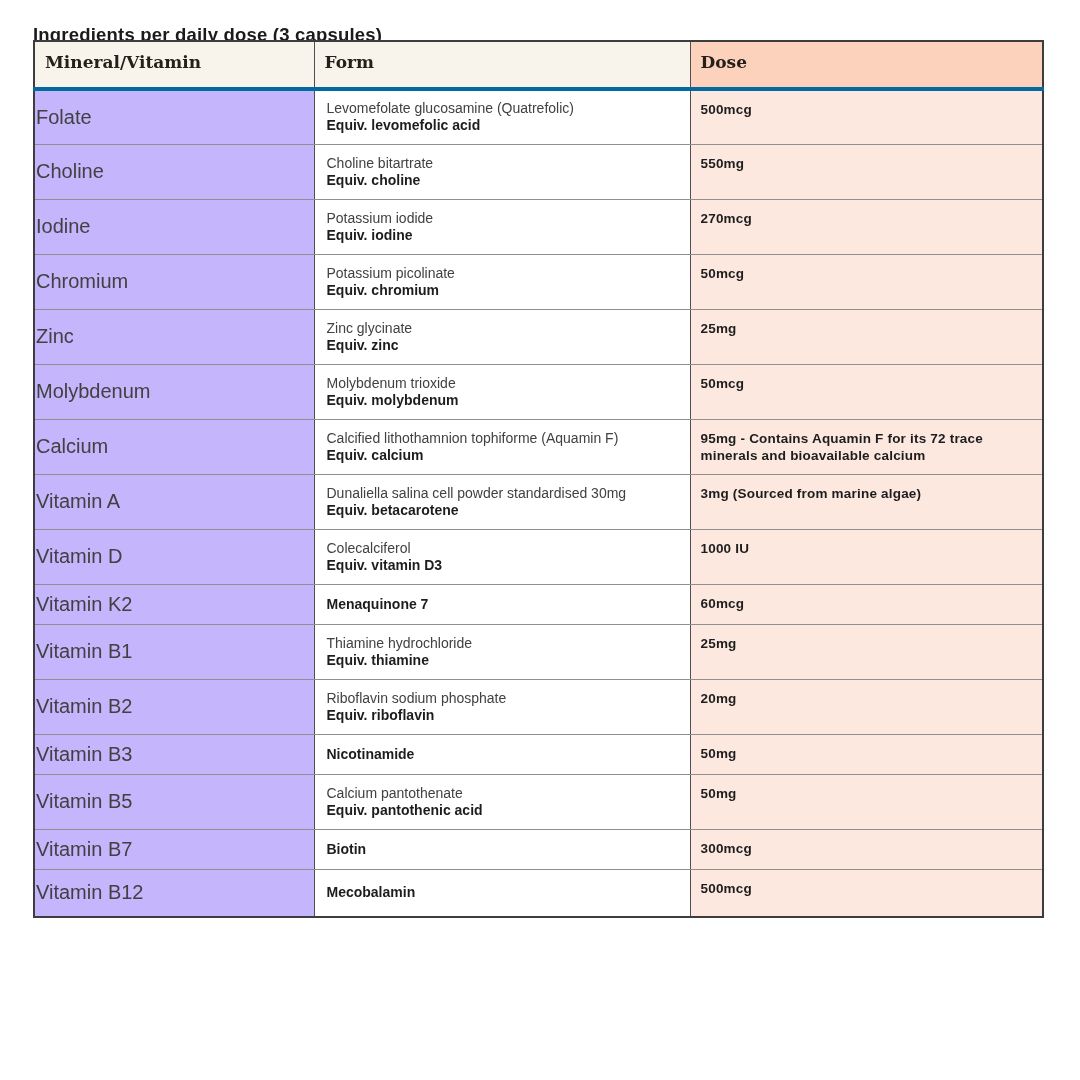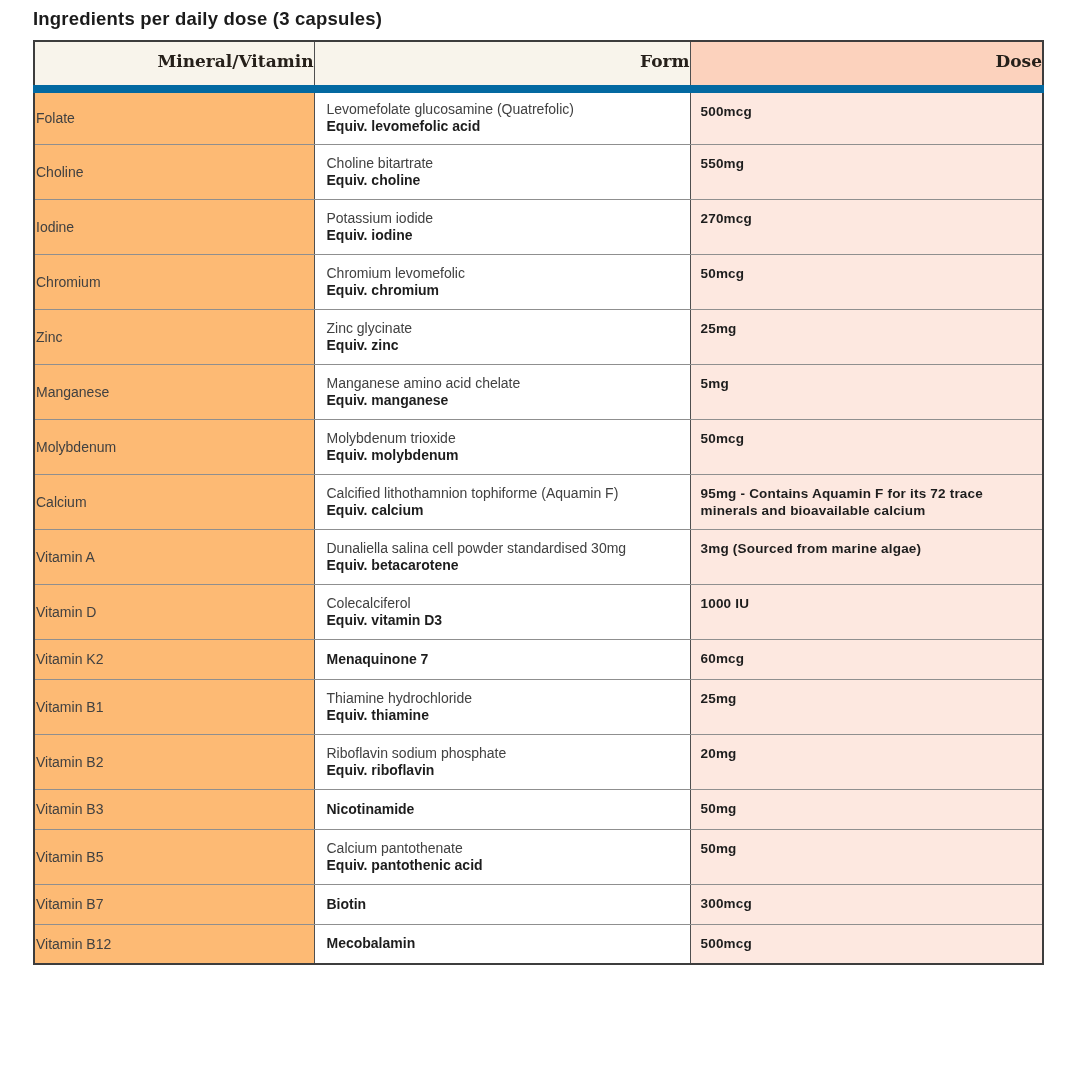--- a/index.html
+++ b/index.html
@@ -13,21 +13,21 @@
   }
   .page {
     position: relative;
     width: 1080px;
     height: 1080px;
     background: #ffffff;
   }
   .title {
     position: absolute;
     left: 33px;
-    top: 8px;
+    top: 24px;
     font-size: 18.5px;
     font-weight: 800;
     letter-spacing: 0.2px;
     color: #1b1b1b;
     font-family: "Liberation Sans", "DejaVu Sans", sans-serif;
   }
   table.ingredients {
     position: absolute;
     left: 33px;
     top: 40px;
@@ -41,36 +41,36 @@
   col.c3 { width: 353px; }
   th, td {
     border-left: 1px solid #4f4f4f;
     border-right: 1px solid #4f4f4f;
     border-bottom: 1px solid #8f8f8f;
     box-sizing: border-box;
   }
   thead th {
     height: 48px;
     background: #f8f4eb;
-    text-align: right;
+    text-align: left;
     vertical-align: middle;
     font-family: "DejaVu Serif", "Liberation Serif", serif;
     font-weight: 700;
     font-size: 17px;
     color: #26201a;
     padding: 0 0 6px 10px;
-    border-bottom: 8px solid #0369a1;
+    border-bottom: 4px solid #0369a1;
   }
   thead th.dose-head {
     background: #fcd2bd;
   }
   td.mineral {
-    background: #fdba74;
+    background: #c4b5fd;
     vertical-align: middle;
-    font-size: 14px;
+    font-size: 20px;
     color: #414141;
   }
   td.form {
     background: #ffffff;
     vertical-align: middle;
     padding-left: 12px;
     font-size: 14px;
     color: #414141;
     line-height: 17px;
   }
@@ -129,42 +129,34 @@
           <td class="mineral">Iodine</td>
           <td class="form">
             <div class="plain-line">Potassium iodide</div>
             <div class="bold-line">Equiv. iodine</div>
           </td>
           <td class="dose">270mcg</td>
         </tr>
         <tr style="height: 55px;">
           <td class="mineral">Chromium</td>
           <td class="form">
-            <div class="plain-line">Chromium levomefolic</div>
+            <div class="plain-line">Potassium picolinate</div>
             <div class="bold-line">Equiv. chromium</div>
           </td>
           <td class="dose">50mcg</td>
         </tr>
         <tr style="height: 55px;">
           <td class="mineral">Zinc</td>
           <td class="form">
             <div class="plain-line">Zinc glycinate</div>
             <div class="bold-line">Equiv. zinc</div>
           </td>
           <td class="dose">25mg</td>
         </tr>
         <tr style="height: 55px;">
-          <td class="mineral">Manganese</td>
-          <td class="form">
-            <div class="plain-line">Manganese amino acid chelate</div>
-            <div class="bold-line">Equiv. manganese</div>
-          </td>
-          <td class="dose">5mg</td>
-        </tr>
-        <tr style="height: 55px;">
           <td class="mineral">Molybdenum</td>
           <td class="form">
             <div class="plain-line">Molybdenum trioxide</div>
             <div class="bold-line">Equiv. molybdenum</div>
           </td>
           <td class="dose">50mcg</td>
         </tr>
         <tr style="height: 55px;">
           <td class="mineral">Calcium</td>
           <td class="form">
@@ -227,21 +219,21 @@
           </td>
           <td class="dose">50mg</td>
         </tr>
         <tr style="height: 40px;">
           <td class="mineral">Vitamin B7</td>
           <td class="form">
             <div class="bold-line">Biotin</div>
           </td>
           <td class="dose">300mcg</td>
         </tr>
-        <tr style="height: 40px;">
+        <tr style="height: 48px;">
           <td class="mineral">Vitamin B12</td>
           <td class="form">
             <div class="bold-line">Mecobalamin</div>
           </td>
           <td class="dose">500mcg</td>
         </tr>
       </tbody>
   </table>
 </div>
 

